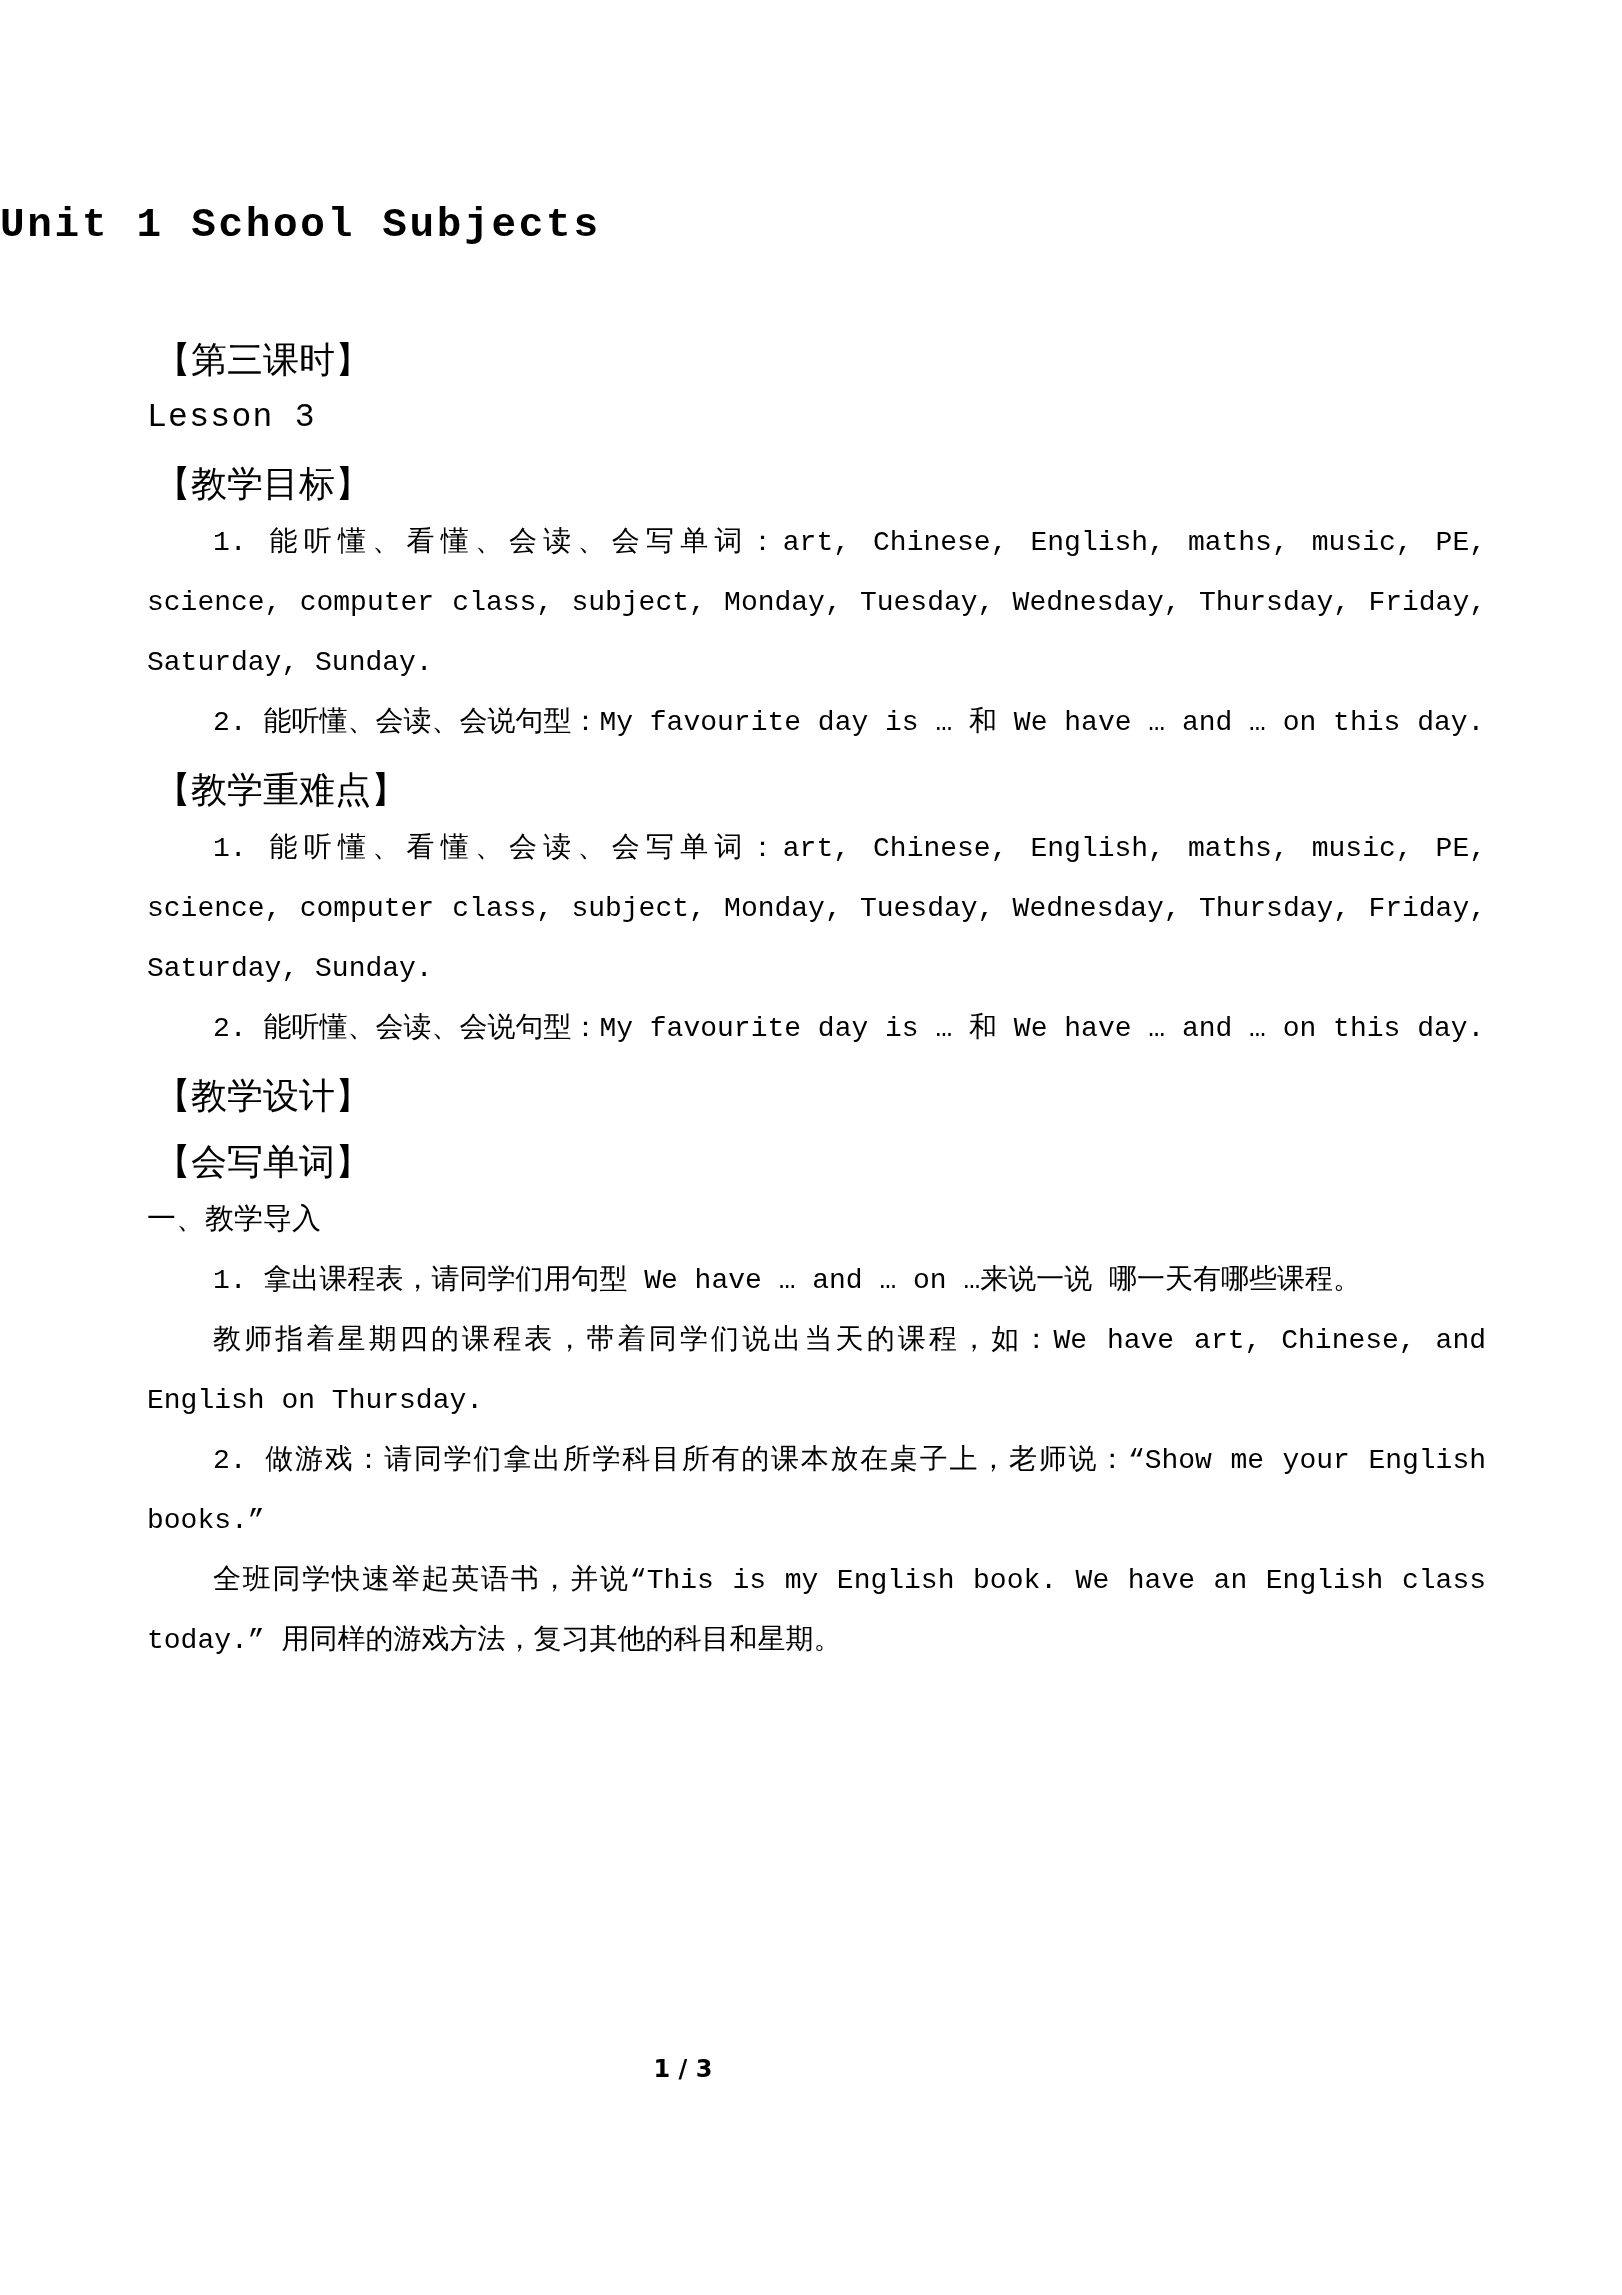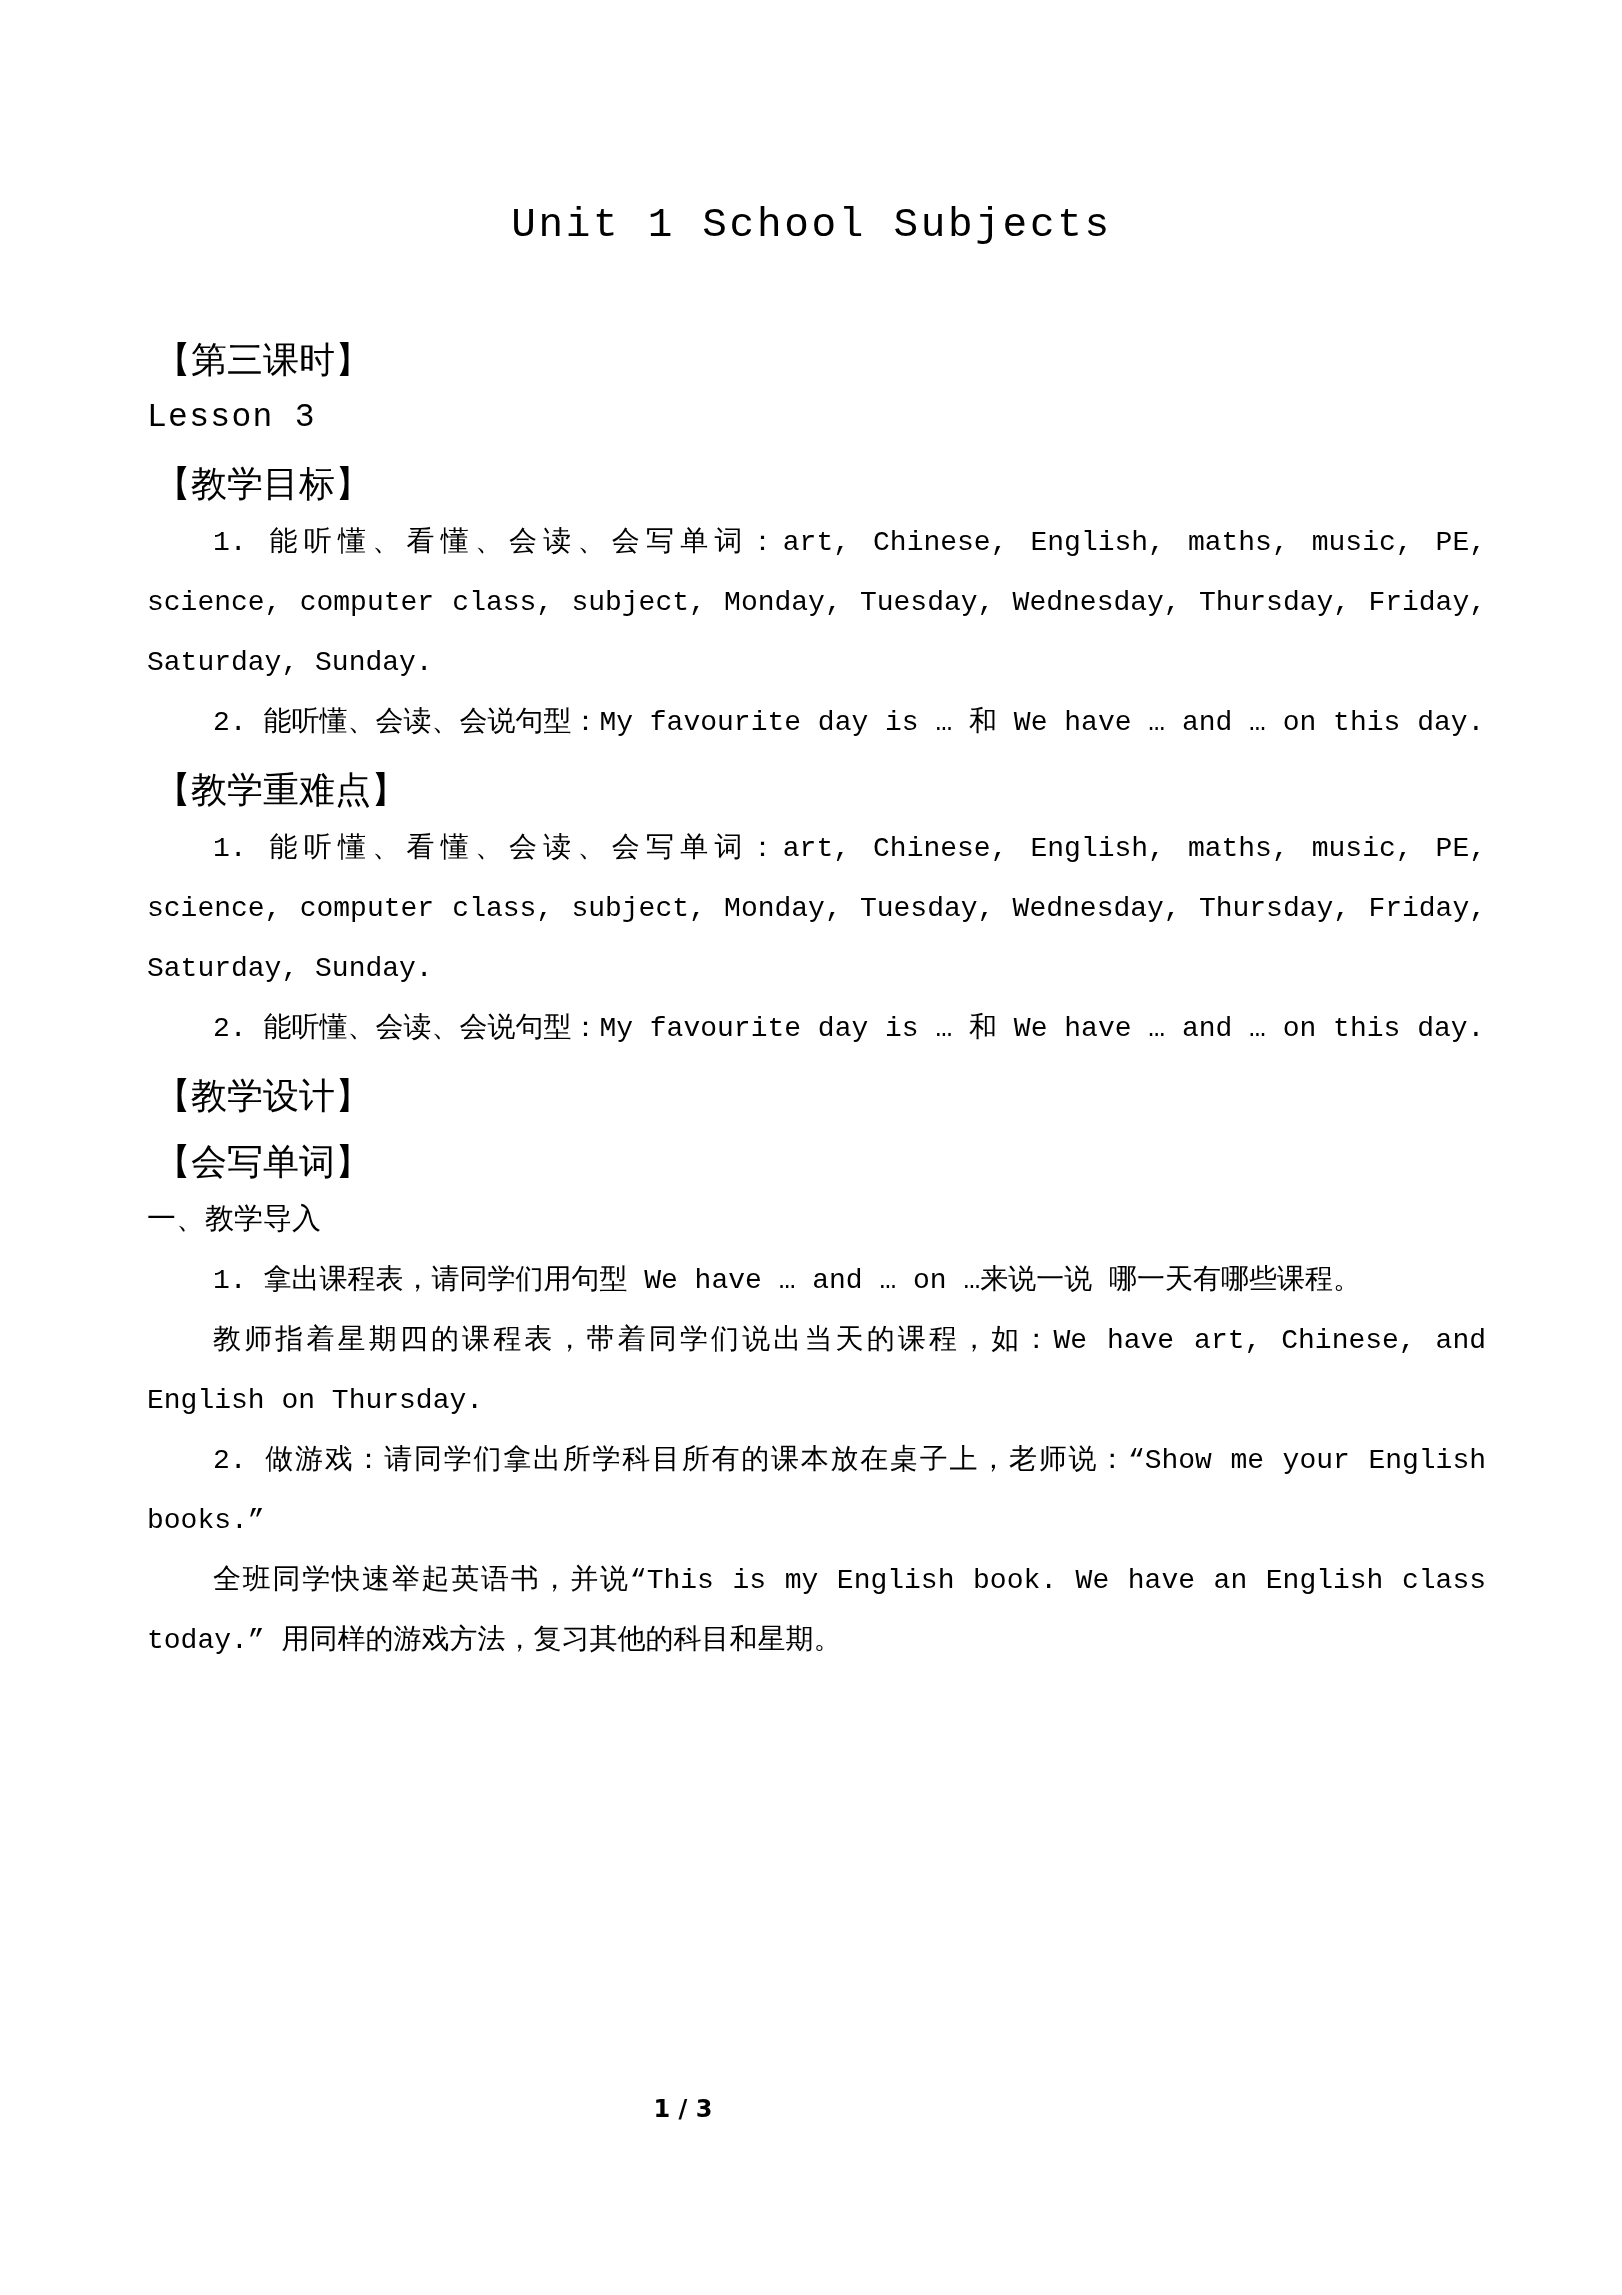--- a/index.html
+++ b/index.html
@@ -3,23 +3,23 @@
   <meta charset="utf-8">
   <style>
     html, body { margin: 0; padding: 0; background: #ffffff; }
     body {
       width: 1623px; height: 2295px; position: relative; overflow: hidden;
       font-family: "DejaVu Serif", "Liberation Serif", serif;
       color: #000000;
     }
     .page { position: absolute; left: 0; top: 0; width: 1623px; height: 2295px; background: #fff; }
     .title {
-      position: absolute; top: 199px; left: 0; width: 1623px; text-align: center;
+      position: absolute; top: 199px; left: 0; width: 1623px; 
       font-family: "Liberation Mono", "DejaVu Sans Mono", monospace;
-      font-size: 41px; letter-spacing: 2.7px; line-height: 53px;
+      font-size: 41px; letter-spacing: 2.7px; line-height: 53px; font-weight: bold;
     }
     .content {
       position: absolute; left: 147px; top: 323px; width: 1339px;
     }
     .heading {
       font-size: 36px; line-height: 58px; height: 58px; margin-left: 8px;
       white-space: nowrap;
       margin-top: 8px;
     }
     .lesson {
@@ -29,21 +29,21 @@
     .para {
       font-size: 28px; line-height: 60px;
       text-align: justify; text-align-last: left;
       font-family: "Liberation Mono", "DejaVu Serif", serif;
     }
     .indent { text-indent: 66px; }
     .sub { font-size: 29px; line-height: 60px; }
     .footer {
       position: absolute; top: 2055px; left: 0; width: 1366px; text-align: center;
       font-family: "DejaVu Sans", "Liberation Sans", sans-serif;
-      font-weight: bold; font-size: 24px; margin-top: 40px;
+      font-weight: bold; font-size: 24px;
     }
   </style>
 </head>
 <body>
 
 <div class="page">
   <div class="title">Unit 1 School Subjects</div>
 
   <div class="content">
     <div class="heading">【第三课时】</div>

